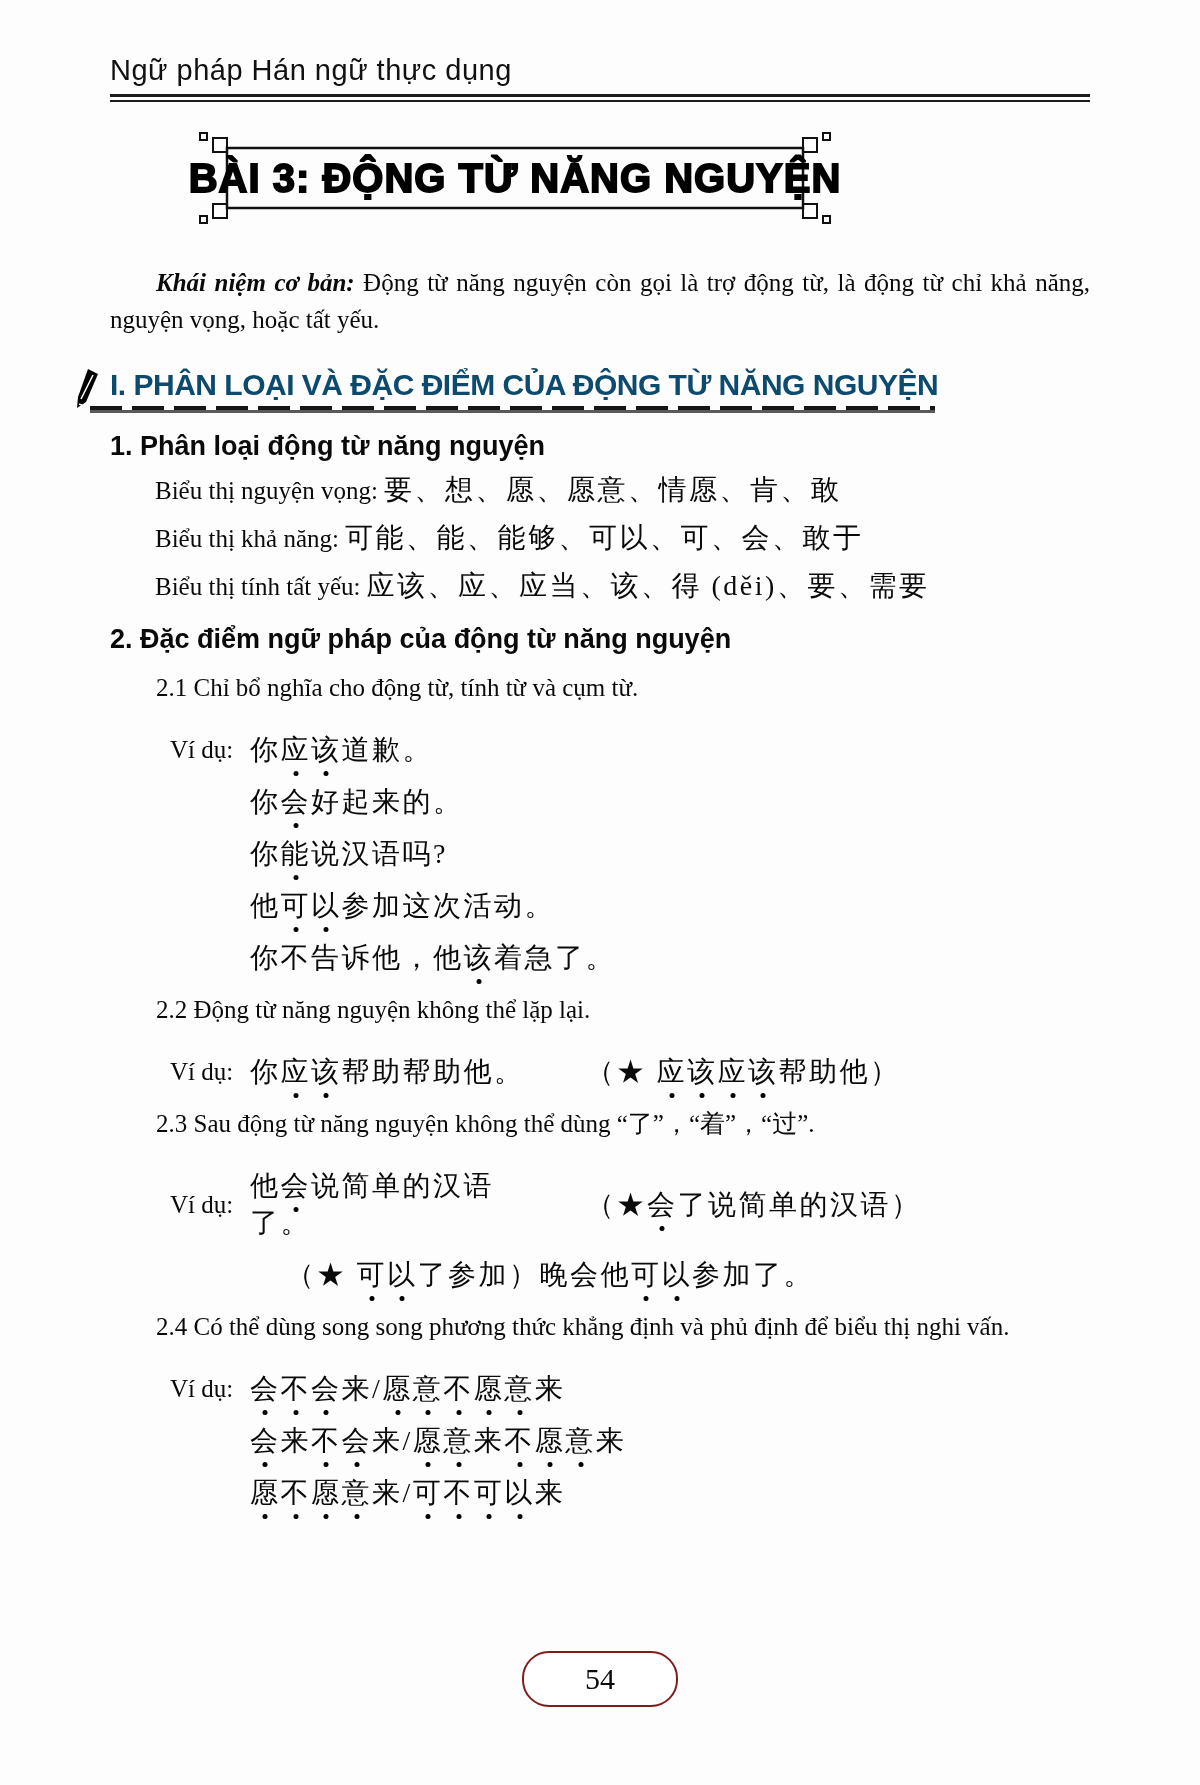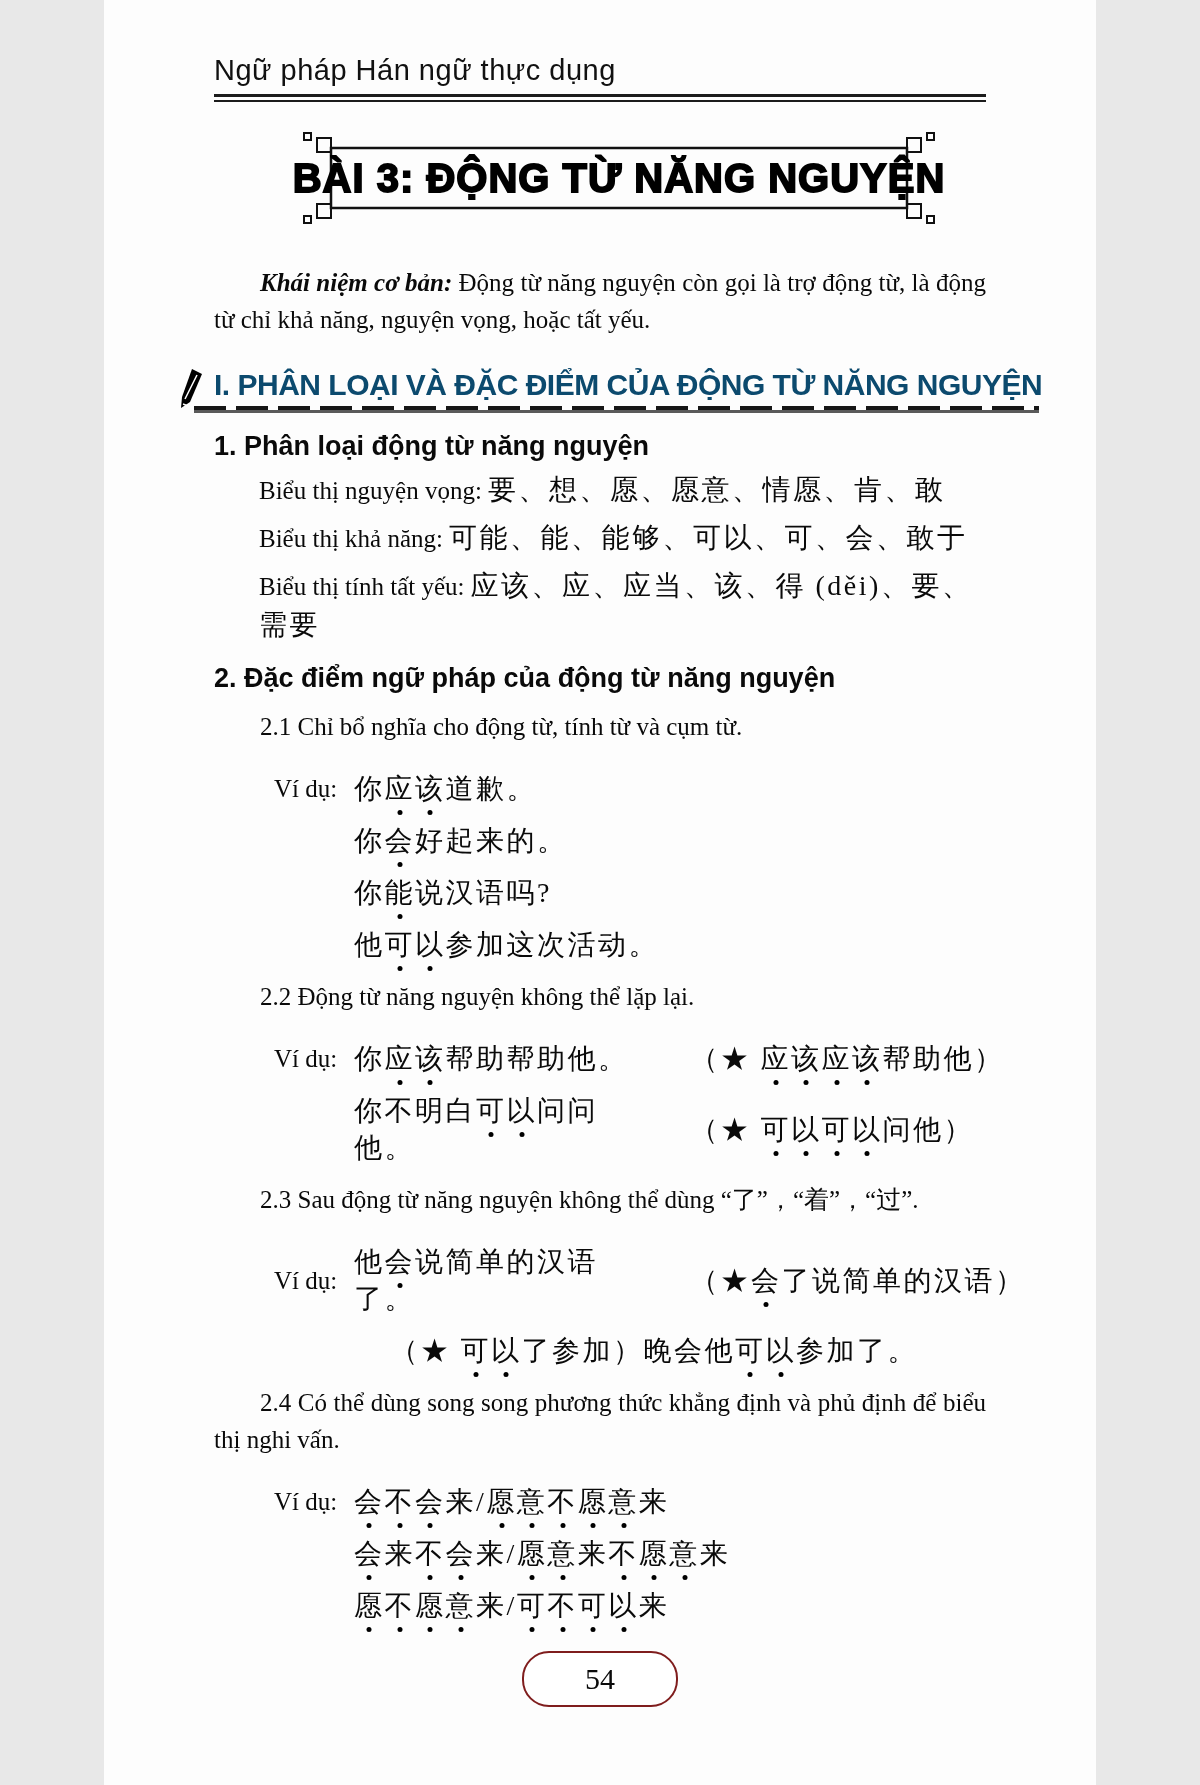--- a/index.html
+++ b/index.html
@@ -1,18 +1,18 @@
 <!DOCTYPE html>
 <html><head>
 <meta charset="utf-8">
 <style>
   html,body{margin:0;padding:0;background:#e8e8e8;}
   .page{
     position:relative;
-    width:992px;height:1785px;
+    width:1200px;height:1785px;
     margin:0 auto;
     background:#fdfdfd;
     color:#0a0a0a;
     font-family:"Liberation Serif",serif;
     overflow:hidden;
     box-sizing:border-box;
   }
   .content{padding:0 110px;}
 
   
@@ -192,34 +192,33 @@
           <span class="cn main-col wide"><span>你</span><span class="dc">会</span><span>好起来的。</span></span>
         </div>
       <div class="ex-row">
           <span class="vi-label"></span>
           <span class="cn main-col wide"><span>你</span><span class="dc">能</span><span>说汉语吗?</span></span>
         </div>
       <div class="ex-row">
           <span class="vi-label"></span>
           <span class="cn main-col wide"><span>他</span><span class="dc">可</span><span class="dc">以</span><span>参加这次活动。</span></span>
         </div>
+      <div class="ex-row">
+          <span class="vi-label"></span>
+          <span class="cn main-col wide"><span>你不告诉他，他</span><span class="dc">该</span><span>着急了。</span></span>
+        </div>
     </div>
 
     <p class="point">2.2 Động từ năng nguyện không thể lặp lại.</p>
     <div class="ex-rows">
       <div class="ex-row">
           <span class="vi-label">Ví dụ:</span>
           <span class="cn main-col"><span>你</span><span class="dc">应</span><span class="dc">该</span><span>帮助帮助他。</span></span>
           <span class="cn wrong-col"><span>（★ </span><span class="dc">应</span><span class="dc">该</span><span class="dc">应</span><span class="dc">该</span><span>帮助他）</span></span>
         </div>
-      <div class="ex-row">
-          <span class="vi-label"></span>
-          <span class="cn main-col"><span>你不明白</span><span class="dc">可</span><span class="dc">以</span><span>问问他。</span></span>
-          <span class="cn wrong-col"><span>（★ </span><span class="dc">可</span><span class="dc">以</span><span class="dc">可</span><span class="dc">以</span><span>问他）</span></span>
-        </div>
     </div>
 
     <p class="point">2.3 Sau động từ năng nguyện không thể dùng “了”，“着”，“过”.</p>
     <div class="ex-rows">
       <div class="ex-row">
           <span class="vi-label">Ví dụ:</span>
           <span class="cn main-col"><span>他</span><span class="dc">会</span><span>说简单的汉语了。</span></span>
           <span class="cn wrong-col"><span>（★</span><span class="dc">会</span><span>了说简单的汉语）</span></span>
         </div>
       <div class="ex-row">

